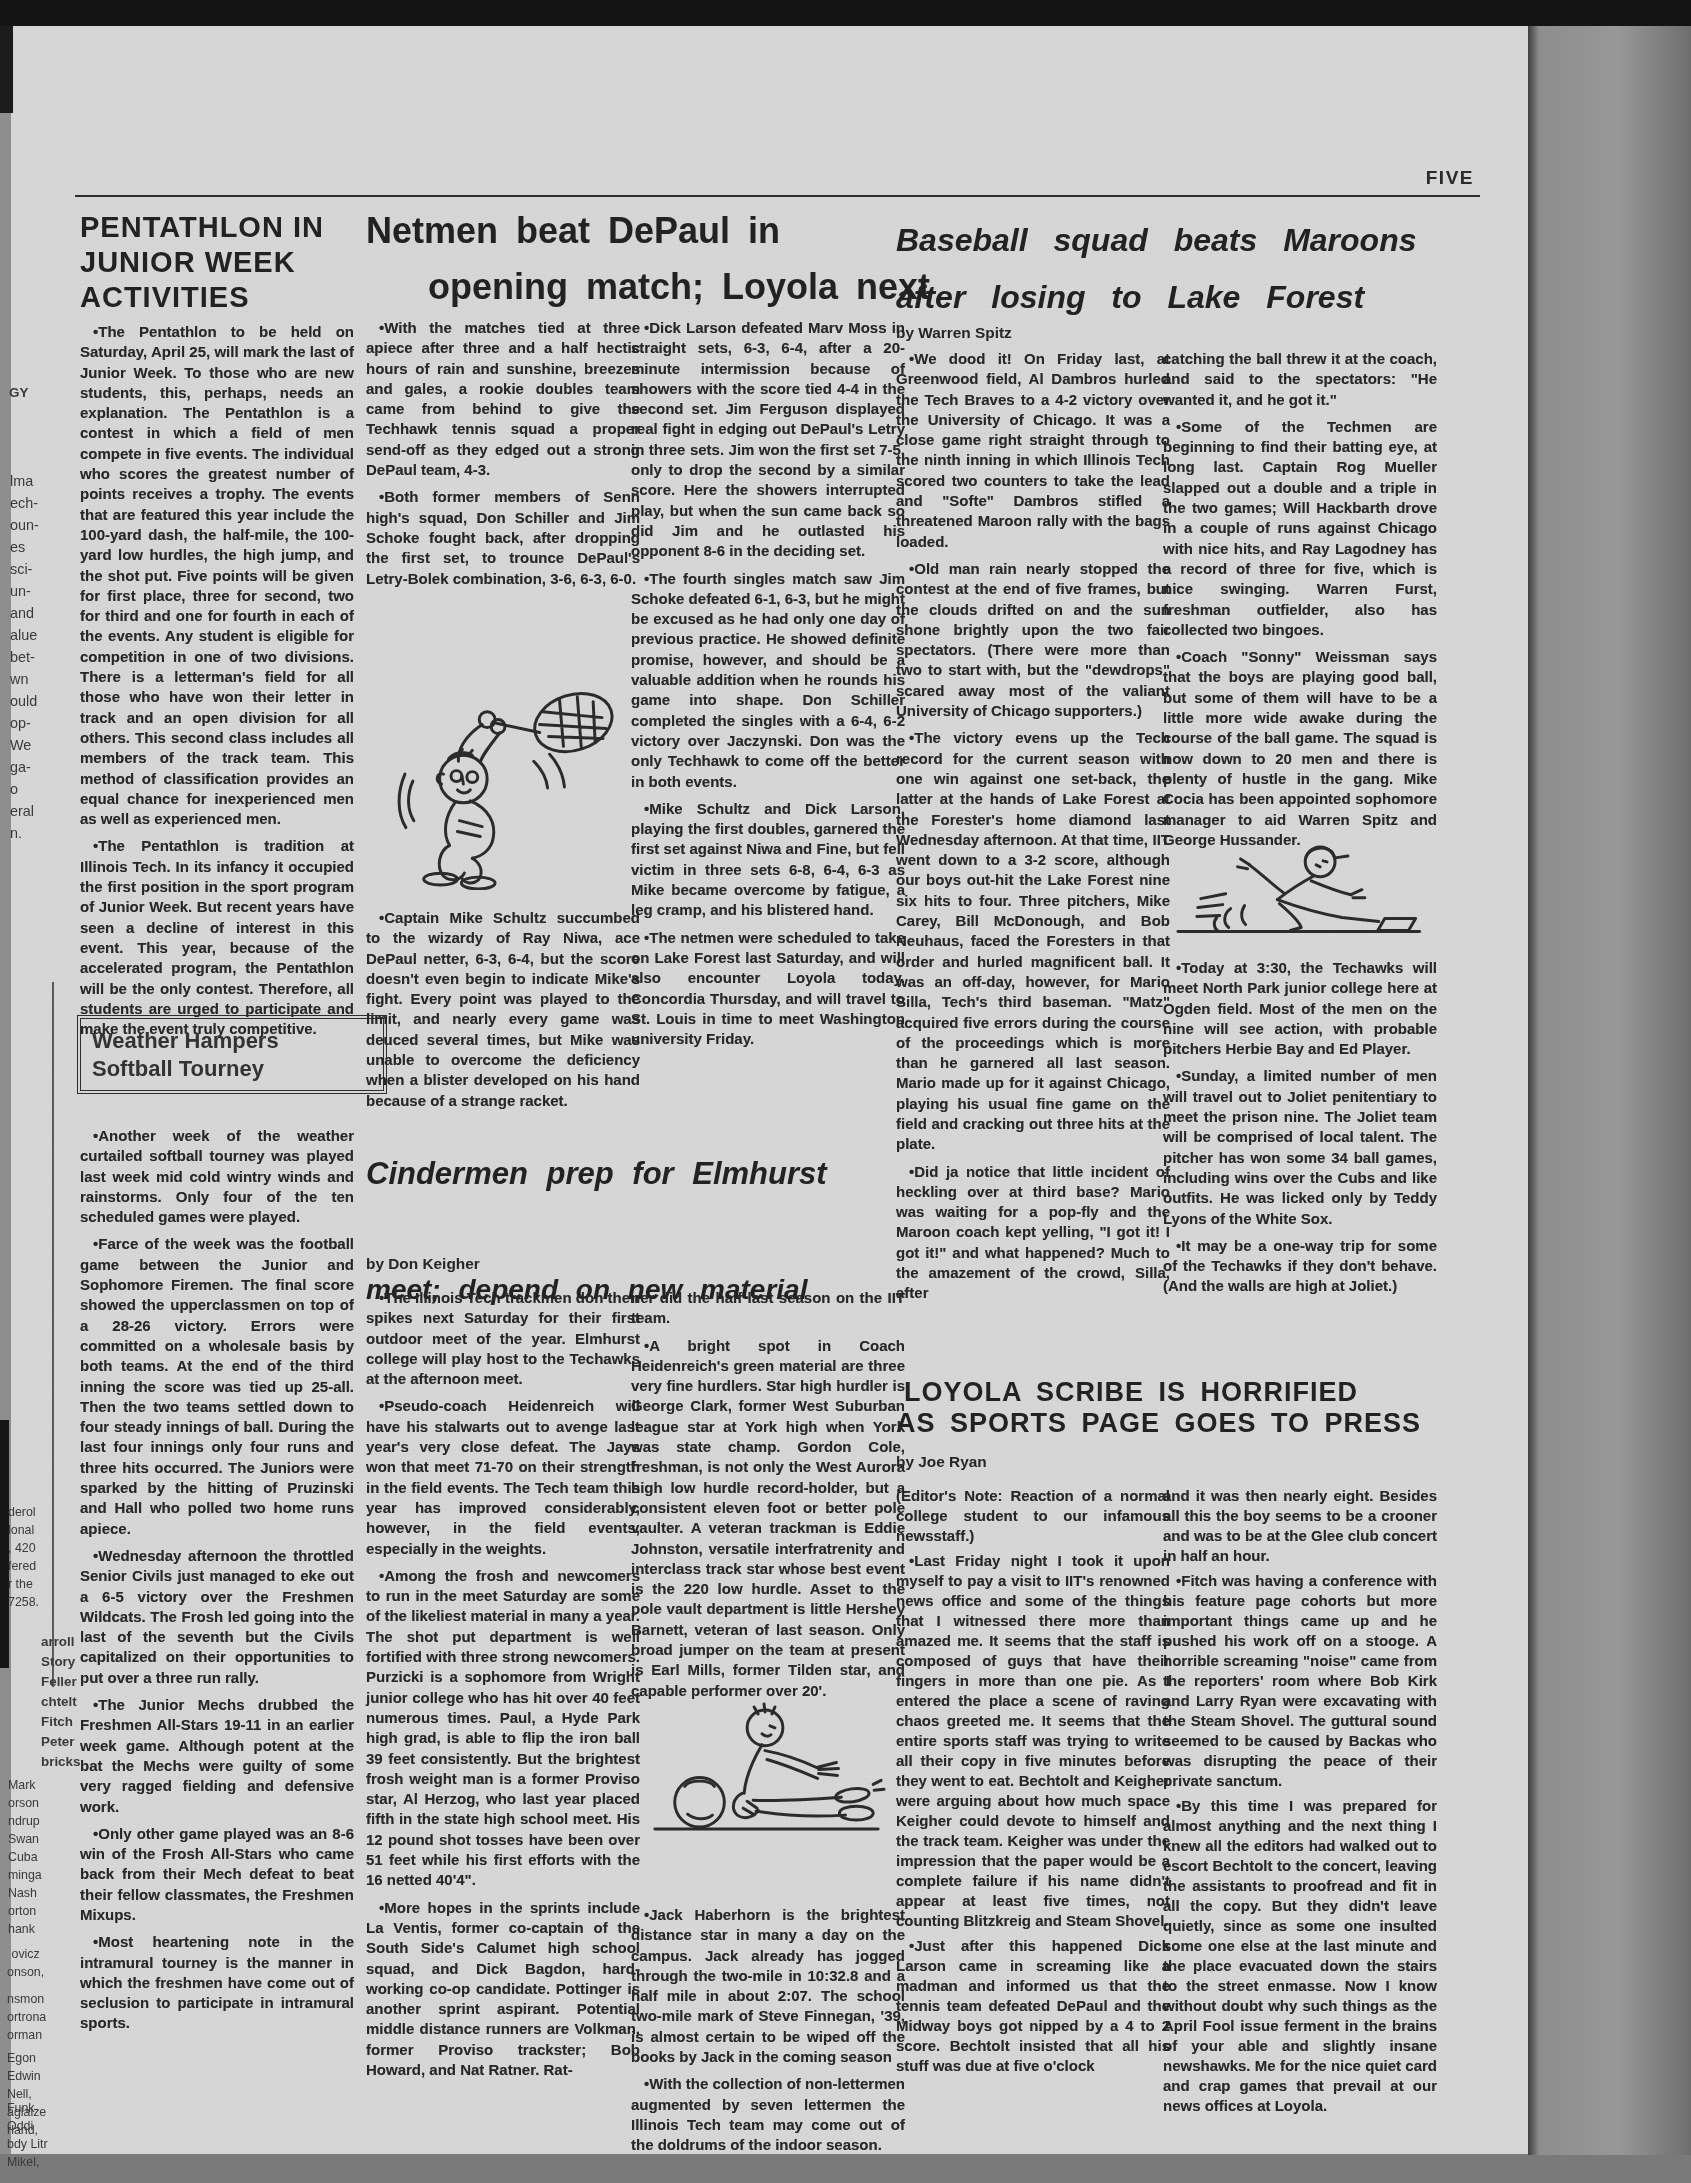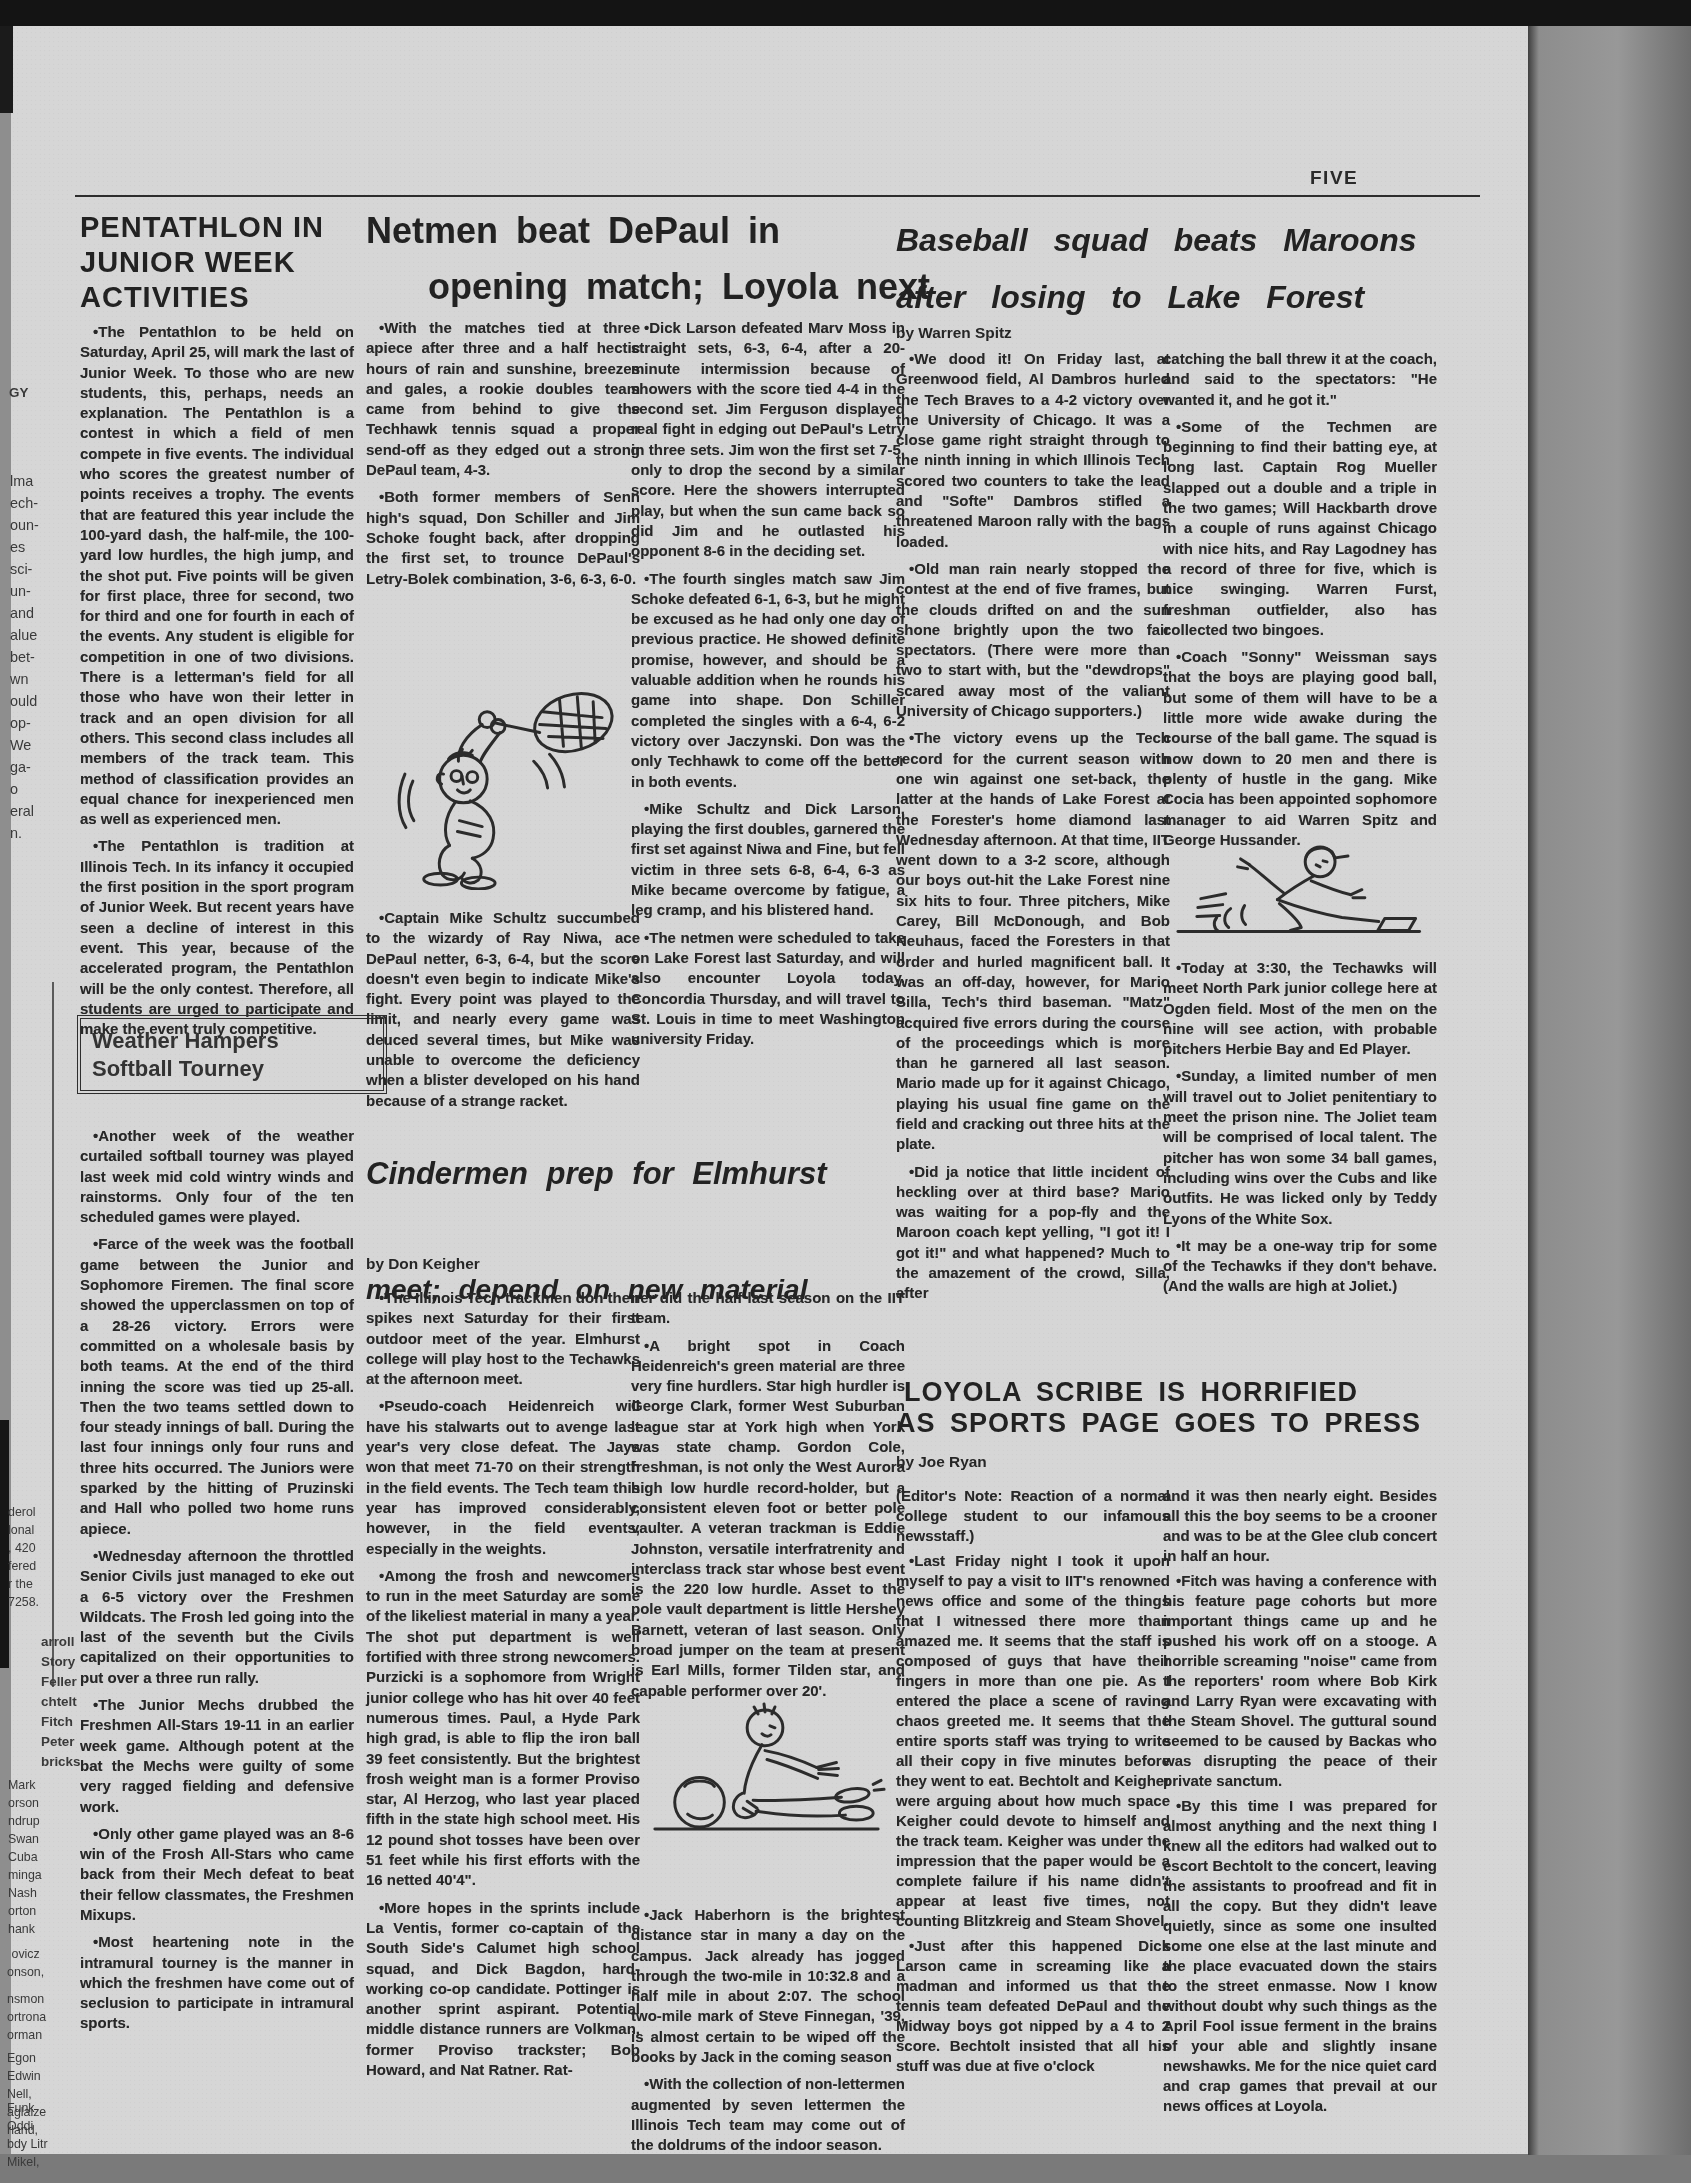--- a/index.html
+++ b/index.html
@@ -11,21 +11,21 @@
          background-image:radial-gradient(rgba(0,0,0,.055) 0.5px,transparent 0.7px),
                           radial-gradient(rgba(255,255,255,.06) 0.5px,transparent 0.7px);
          background-size:4.5px 4.5px,6.5px 6.5px;background-position:0 0,2px 3.5px;}
   .strip-right{position:absolute;left:1528px;top:26px;width:163px;height:2129px;
          background:linear-gradient(90deg,#3e3e3e 0px,#8d8d8d 11px,#989898 55%,#6e6e6e 100%);}
   .corner-mark{position:absolute;left:0;top:26px;width:13px;height:87px;background:#1b1b1b;}
   .left-bar{position:absolute;left:0;top:1420px;width:9px;height:248px;background:#161616;}
   .left-hairline{position:absolute;left:52px;top:982px;width:1.5px;height:705px;background:#5a5a5a;}
   .top-rule{position:absolute;left:75px;top:195px;width:1405px;height:2px;background:#2c2c2c;}
 
-  .folio{position:absolute;left:1310px;top:167px;width:164px;
+  .folio{position:absolute;left:1310px;top:167px;width:164px;text-align:right;
          font-weight:bold;font-size:19px;letter-spacing:1.5px;color:#2a2a2a;}
 
   .frag{position:absolute;color:#3a3a3a;font-size:14.4px;line-height:22px;white-space:pre-line;
         text-align:left;}
   .frag.bold{font-weight:bold;font-size:13.4px;line-height:20px;}
   .frag.small{font-size:12.4px;line-height:18px;}
 
   .headline{position:absolute;color:#222;font-weight:bold;}
   .h-pent{left:80px;top:210px;width:278px;font-size:29px;line-height:35px;letter-spacing:1px;}
   .h-net1{left:366px;top:210px;font-size:36px;word-spacing:8px;}

